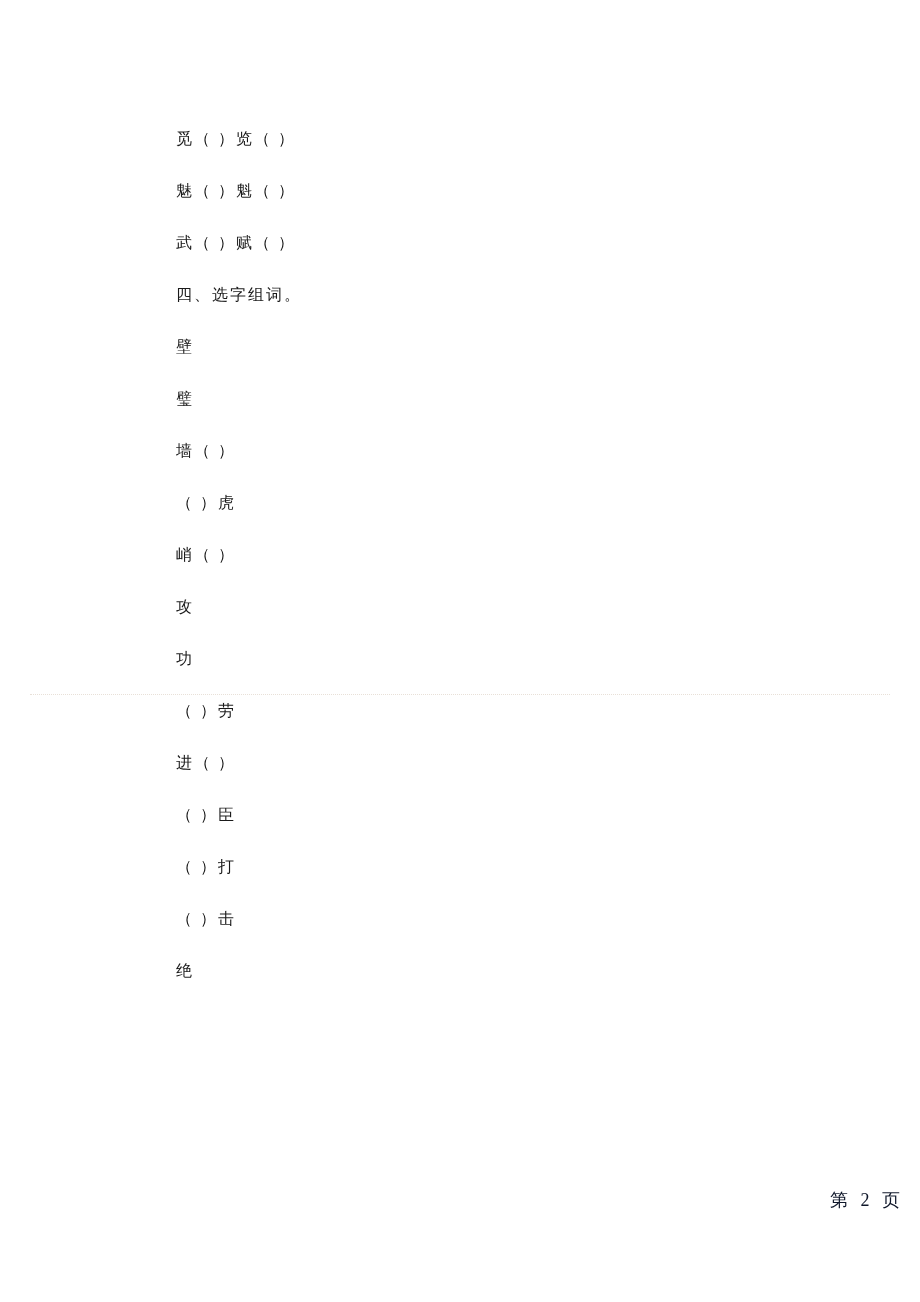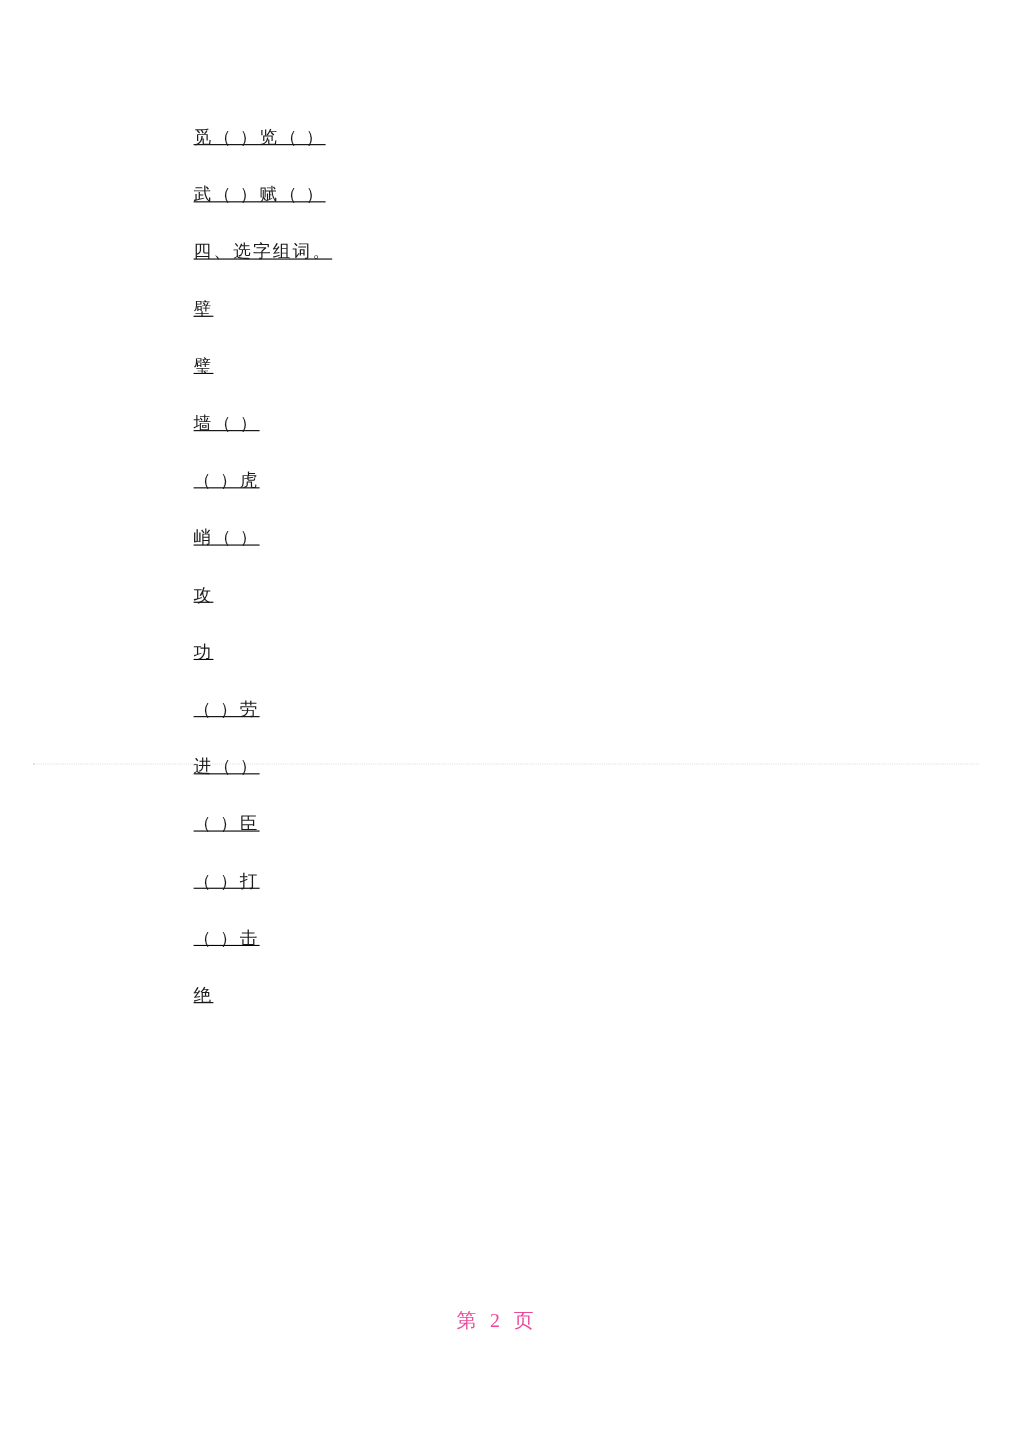--- a/index.html
+++ b/index.html
@@ -6,56 +6,56 @@
     body {
       width: 920px;
       height: 1302px;
       background: #ffffff;
       font-family: "SimSun", "宋体", serif;
       position: relative;
     }
     .content {
       position: absolute;
       left: 176px;
-      top: 114px;
+      top: 127px;
       width: 600px;
-      text-decoration: underline;
     }
     .line {
       font-size: 16px;
       color: #1a1a1a;
       line-height: 1.5;
       margin-bottom: 28px;
       letter-spacing: 2px;
     }
     .page-number {
       position: absolute;
       left: 0;
       right: 16px;
       top: 1188px;
-      text-align: center;
+      text-align: right;
       font-size: 18px;
-      color: #ec4899;
+      color: #0f172a;
       letter-spacing: 4px;
     }
     .faint-line {
       position: absolute;
       left: 30px;
       right: 30px;
       top: 694px;
       border-top: 1px dotted #e8e0d8;
     }
   </style>
 </head>
 <body>
 
 <div class="faint-line"></div>
 
 <div class="content">
   <div class="line">觅（ ）览（ ）</div>
+  <div class="line">魅（ ）魁（ ）</div>
   <div class="line">武（ ）赋（ ）</div>
   <div class="line">四、选字组词。</div>
   <div class="line">壁</div>
   <div class="line">璧</div>
   <div class="line">墙（ ）</div>
   <div class="line">（ ）虎</div>
   <div class="line">峭（ ）</div>
   <div class="line">攻</div>
   <div class="line">功</div>
   <div class="line">（ ）劳</div>

